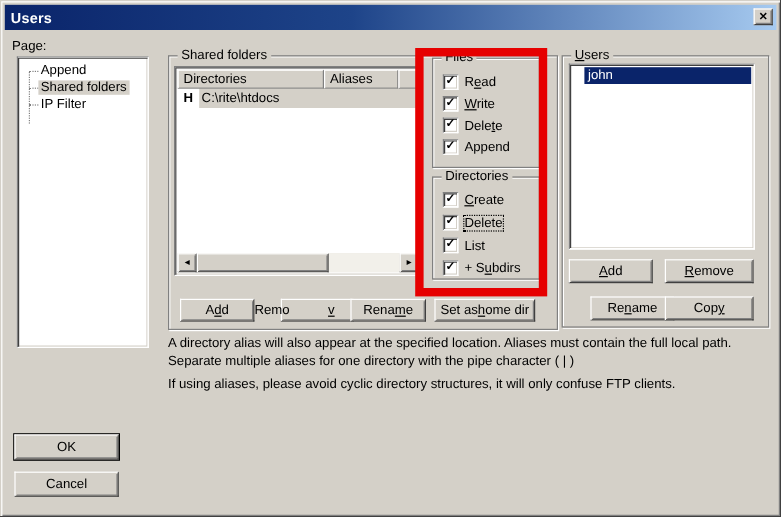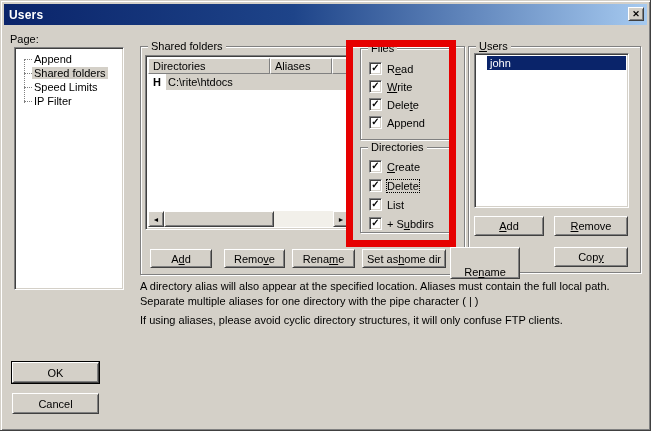--- a/index.html
+++ b/index.html
@@ -57,21 +57,21 @@
 
   
   #sf-hscroll { position:absolute; left:0; bottom:0; right:0; height:16px; display:flex; background:#e9e7e0; }
   .sarrow { width:16px; height:16px; font-size:7px; }
   #sf-thumb { width:110px; height:16px; background:#d4d0c8; border:1px solid; border-color:#fff #404040 #404040 #fff;
               box-shadow: inset 1px 1px 0 #d4d0c8, inset -1px -1px 0 #808080; }
   #sf-track { flex:1; background:#f2f0ea; }
 
   
   #sf-add     { position:absolute; left:150px; top:249px; width:62px; height:19px; }
-  #sf-remove  { position:absolute; left:224px; top:249px; width:61px; height:19px; }
+  #sf-remove  { position:absolute; left:234px; top:249px; width:61px; height:19px;gap:32px; }
   #sf-rename  { position:absolute; left:292px; top:249px; width:63px; height:19px; }
   #sf-sethome { position:absolute; left:362px; top:249px; width:84px; height:19px; }
 
   
   #files-group { left:360px; top:48px;  width:90px; height:92px; }
   #dirs-group  { left:360px; top:147px; width:90px; height:86px; }
   .cbrow { display:flex; align-items:center; height:13px; margin:5px 0 0 8px; }
   #files-group .cbrow:first-of-type { margin-top:13px; }
   #dirs-group  .cbrow { margin-top:6px; }
   #dirs-group  .cbrow:first-of-type { margin-top:12px; }
@@ -82,21 +82,21 @@
   .cblabel { margin-left:5px; white-space:nowrap; }
   .cblabel.focus-rect { outline:1px dotted #000; }
 
   
   #users-group { left:468px; top:46px; width:173px; height:227px; }
   #users-list  { position:absolute; left:474px; top:53px; width:155px; height:155px; }
   .urow { height:14px; line-height:14px; padding-left:3px; margin:2px; }
   .urow.sel { background:#0a246a; color:#fff;margin-left:12px; }
   #u-add    { position:absolute; left:474px; top:216px; width:70px; height:20px; }
   #u-remove { position:absolute; left:554px; top:216px; width:74px; height:20px; }
-  #u-rename { position:absolute; left:450px; top:247px; width:70px; height:32px;align-items:flex-end; }
+  #u-rename { position:absolute; left:492px; top:247px; width:70px; height:20px; }
   #u-copy   { position:absolute; left:554px; top:247px; width:74px; height:20px; }
 
   
   .note { position:absolute; left:140px; width:502px; line-height:15px; }
   #note1 { top:279px; }
   #note2 { top:313px; }
 
   
   #ok     { position:absolute; left:12px; top:362px; width:87px; height:21px;text-align:center; }
   #cancel { position:absolute; left:12px; top:393px; width:87px; height:21px; }
@@ -116,23 +116,20 @@
   </div>
 
   <div id="page-label">Page:</div>
   <div id="page-list" class="sunken">
     <div id="page-tree">
       <div class="titem">
         <span class="tlabel">Append</span>
       </div>
       <div class="titem sel">
         <span class="tlabel">Shared folders</span>
-      </div>
-      <div class="titem">
-        <span class="tlabel">Speed Limits</span>
       </div>
       <div class="titem">
         <span class="tlabel">IP Filter</span>
       </div>
     </div>
   </div>
 
   <div id="sf-group" class="group">
     <span class="group-label">Shared folders</span>
   </div>

